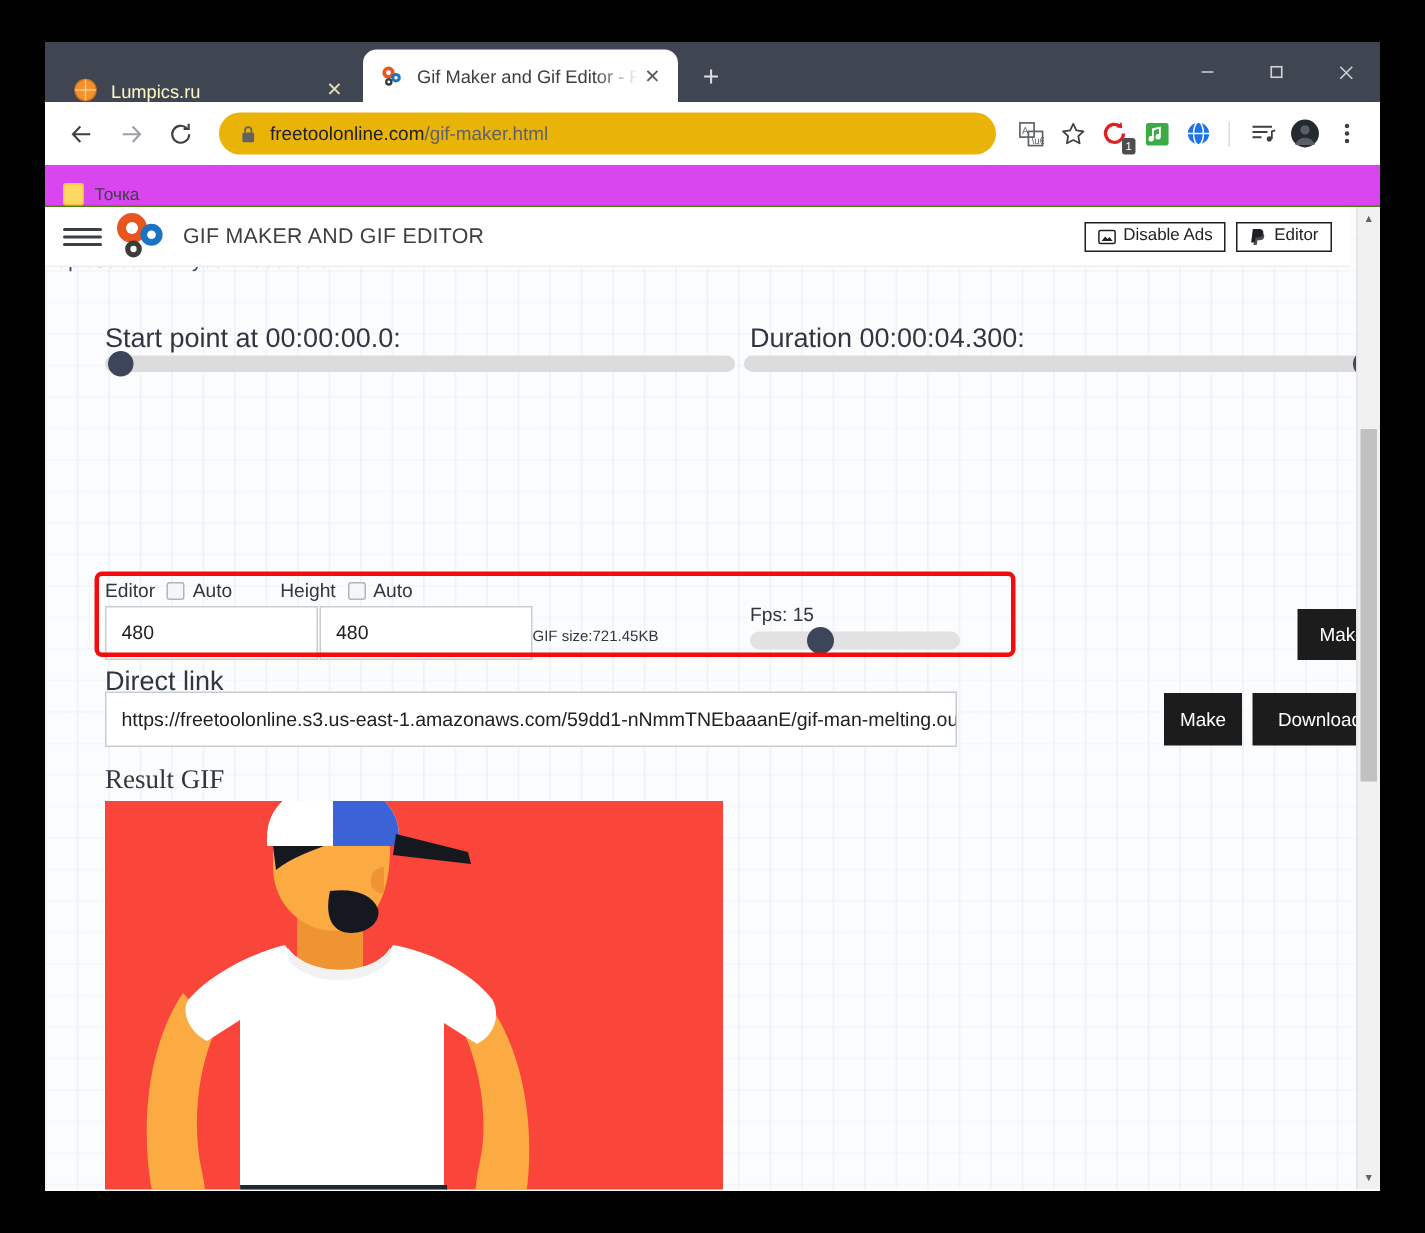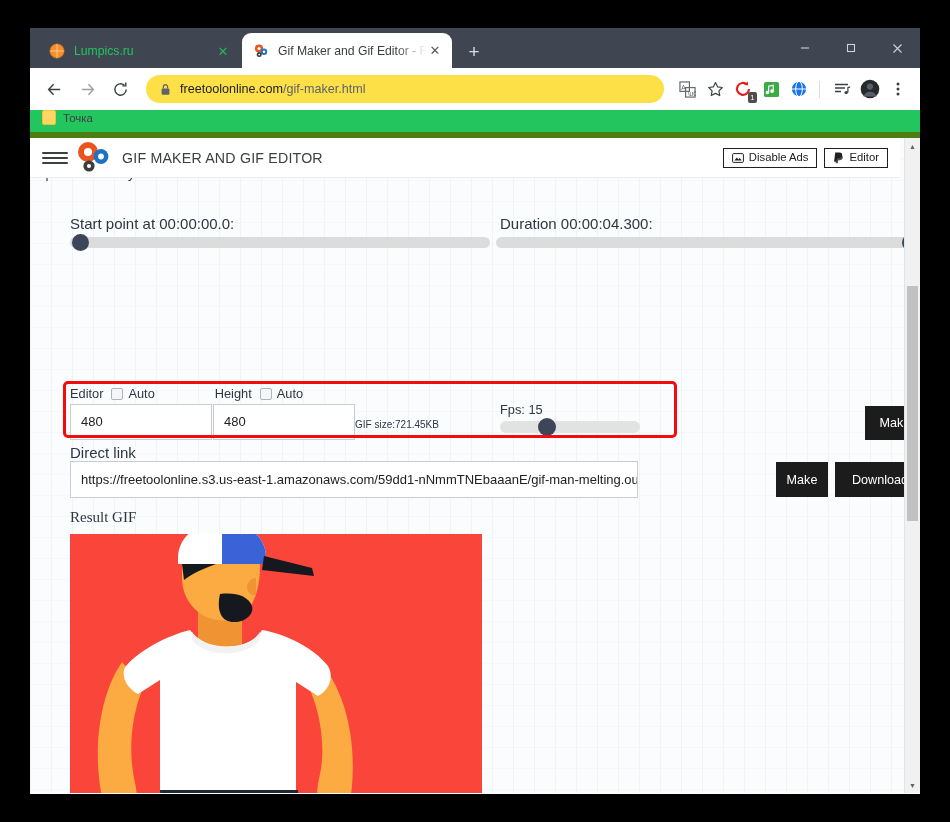--- a/index.html
+++ b/index.html
@@ -28,21 +28,21 @@
   }
   .tab {
     position: absolute;
     top: 6px; height: 34px;
     border-radius: 9px 9px 0 0;
     display: flex; align-items: center;
     padding: 0 8px 0 11px;
     font-size: 12.2px;
     cursor: default;
   }
-  .tab.inactive { left: 8px; width: 202px; color: #22c55e; }
+  .tab.inactive { left: 8px; width: 202px; color: #fef9c3; align-items: flex-end; }
   .tab.active {
     left: 212px; width: 210px;
     background: #ffffff; color: #3c4043;
     height: 35px; top: 5px;
   }
   .tab-fav {
     width: 16px; height: 16px; margin-right: 9px;
     flex: 0 0 16px; display: block;
   }
   .tab-title {
@@ -76,39 +76,39 @@
     display: flex; align-items: center;
     padding: 0 9px;
   }
   .nav-btn {
     width: 30px; height: 30px; margin-right: 3px;
     display: flex; align-items: center; justify-content: center;
     color: #5f6368; font-size: 15px;
   }
   #omnibox {
     flex: 1 1 auto; height: 28px; margin: 0 8px;
-    background: #fde047; border-radius: 14px;
+    background: #eab308; border-radius: 14px;
     display: flex; align-items: center;
     padding: 0 14px;
     font-size: 12.6px; color: #202124;
   }
   #lock-icon { margin-right: 9px; display: flex; align-items: center; }
   #omnibox-url .dim { color: #5f6368; }
   .tb-icon {
     width: 26px; height: 26px; margin-left: 2px;
     display: flex; align-items: center; justify-content: center;
     position: relative;
   }
   #tb-divider { width: 1px; height: 17px; background: #dadce0; margin: 0 7px; }
 
   
   #bookmarks-bar {
-    height: 28px; background: #22c55e;
-    border-bottom: 6px solid #4d7c0f;
-    display: flex; align-items: flex-start; padding: 0 12px;
+    height: 28px; background: #d946ef;
+    border-bottom: 1px solid #4d7c0f;
+    display: flex; align-items: flex-end; padding: 0 12px;
   }
   .bookmark { display: flex; align-items: center; font-size: 11.5px; color: #3c4043; }
   .bm-ico {
     width: 14px; height: 15px; margin-right: 7px;
     background: #fdd663; border: 1px solid #f0c33c; border-radius: 2px;
   }
 
   
   #viewport {
     position: relative;
@@ -151,21 +151,21 @@
   #site-title { font-size: 14.2px; color: #3c4043; letter-spacing: .2px; }
   #header-actions { margin-left: auto; display: flex; gap: 7px; }
   .hdr-btn {
     border: 1px solid #1f1f1f; background: #fff;
     font-size: 11.3px; color: #202124;
     padding: 3px 8px; display: flex; align-items: center; gap: 5px;
     line-height: 1;
   }
 
   
-  .field-label { font-size: 15px; color: #2f3640; }
+  .field-label { font-size: 18px; color: #2f3640; }
 
   #labels-row { position: absolute; left: 40px; top: 77px; width: 820px; }
   #start-label { position: absolute; left: 0; top: 0; }
   #duration-label { position: absolute; left: 430px; top: 0; }
 
   .slider-track {
     position: absolute; height: 11px;
     background: #dcdcdc; border-radius: 6px;
   }
   #start-slider { left: 40px; top: 99px; width: 420px; }
@@ -467,21 +467,21 @@
       <div id="duration-slider" class="slider-track">
         <div class="slider-thumb" style="left:406px"></div>
       </div>
 
       <div id="size-labels">
         <span class="size-label-group">
           <span>Editor</span>
           <span class="auto-check"></span>
           <span>Auto</span>
         </span>
-        <span class="size-label-group" style="margin-left:60px">
+        <span class="size-label-group" style="margin-left:32px">
           <span>Height</span>
           <span class="auto-check"></span>
           <span>Auto</span>
         </span>
       </div>
 
       <div id="width-input" class="txt-input">480</div>
       <div id="height-input" class="txt-input">480</div>
 
       <span id="gif-size" class="field-label">GIF size:721.45KB</span>

